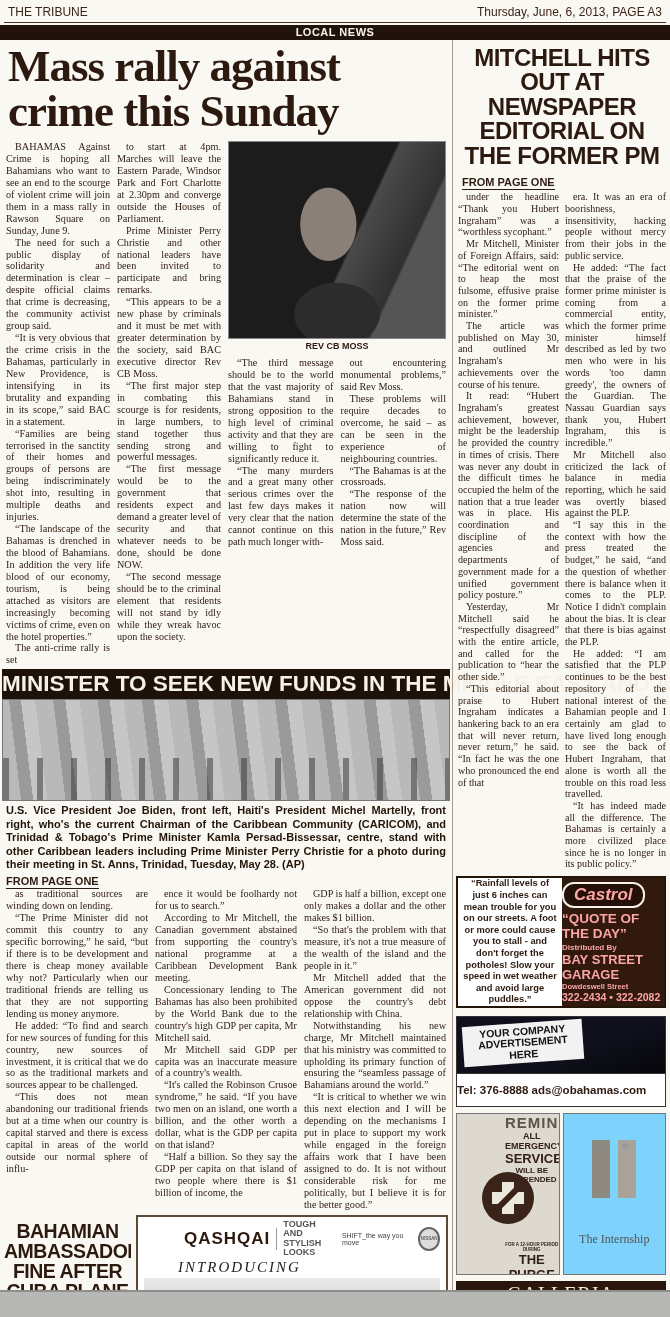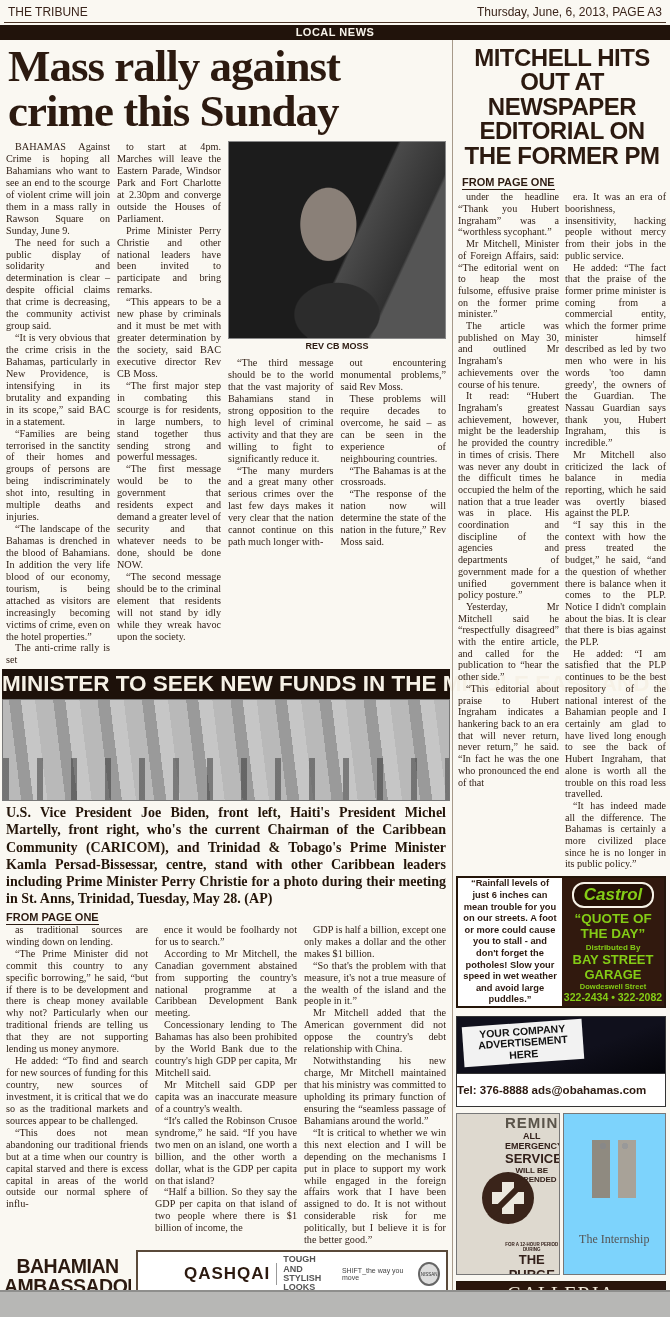--- a/index.html
+++ b/index.html
@@ -37,21 +37,21 @@
             text-align:center;padding:2px 0 3px 0;}
   
   .banner{background:#1d110a;color:#f6f1e6;font-family:"Liberation Sans",sans-serif;
           font-weight:bold;font-size:22.5px;text-align:center;height:30px;line-height:30px;
           margin:3px 2px 0 2px;white-space:nowrap;}
   
   .groupphoto{height:100px;margin:0 2px;border:1px solid #777;background:
      repeating-linear-gradient(90deg,rgba(60,60,60,.55) 0 6px,rgba(0,0,0,0) 6px 34px) 0 58px/452px 42px no-repeat,
      repeating-linear-gradient(83deg,#b9b9b9 0 18px,#9a9a9a 18px 30px,#c6c6c6 30px 44px),
      linear-gradient(#cfcfcf,#8f8f8f);}
-  .caption{font-family:Liberation Serif, serif;font-weight:bold;font-size:14px;
+  .caption{font-family:Liberation Sans, sans-serif;font-weight:bold;font-size:11px;
            line-height:1.22;text-align:justify;padding:3px 6px 2px 6px;color:#241509;}
   .fpohead{font-family:"Liberation Sans",sans-serif;font-weight:bold;font-size:11px;
            padding:2px 6px 1px 6px;}
   .fpohead span{border-bottom:1.5px solid #2c1a10;padding-bottom:1px;}
   
   .bottomrow{display:flex;gap:5px;padding:4px 4px 0 4px;height:322px;}
   .ambcol{width:127px;overflow:hidden;display:flex;flex-direction:column;}
   .ambhead{font-family:"Liberation Sans",sans-serif;font-weight:bold;font-size:19.5px;
            line-height:1.04;text-align:center;padding:6px 0 8px 0;letter-spacing:-.5px;}
   .ambcol .paras p{font-size:10.4px;line-height:1.2;}
@@ -76,21 +76,21 @@
   
   .mitchhead{font-family:"Liberation Sans",sans-serif;font-weight:bold;font-size:24px;
       line-height:1.02;text-align:center;padding:6px 2px 6px 0;letter-spacing:-.5px;}
   .rightcols{display:flex;gap:6px;padding:2px 4px 0 2px;}
   .rightcols .col p{margin:0;text-indent:8px;font-size:10.1px;line-height:1.16;text-align:justify;}
   
   .quotebox{display:flex;border:2px solid #241509;margin:6px 4px 0 0;height:128px;background:#fff;}
   .quoteL{width:96px;display:flex;align-items:center;padding:2px 4px;}
   .quoteL p{font-family:"Liberation Sans",sans-serif;font-weight:bold;font-size:9.3px;
       text-align:center;line-height:1.25;margin:0;}
-  .quoteR{flex:1;background:#31190e;color:#84cc16;text-align:center;padding-top:4px;}
+  .quoteR{flex:1;background:#31190e;color:#fca5a5;padding-top:4px;}
   .castrol{display:inline-block;background:#241007;border:2px solid #f7f2e7;border-radius:12px;
       padding:1px 10px;font-style:italic;font-weight:bold;font-size:17px;
       font-family:"Liberation Sans",sans-serif;}
   .qotd{font-family:"Liberation Sans",sans-serif;font-weight:bold;font-size:13.5px;margin-top:3px;}
   .distby{font-family:"Liberation Sans",sans-serif;font-weight:bold;font-size:8px;margin-top:2px;}
   .bsg{font-family:"Liberation Sans",sans-serif;font-weight:bold;font-size:13px;}
   .dowd{font-family:"Liberation Sans",sans-serif;font-weight:bold;font-size:7.5px;}
   .phones{font-family:"Liberation Sans",sans-serif;font-weight:bold;font-size:10.5px;}
   
   .companyad{margin:8px 4px 0 0;border:1px solid #333;}

